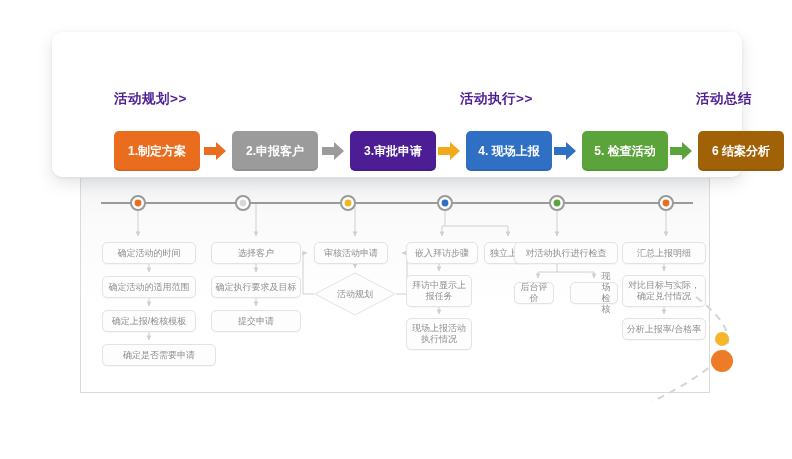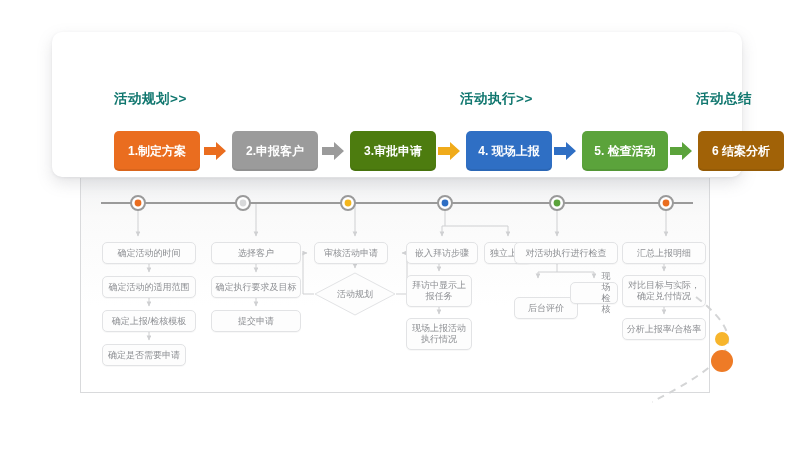--- a/index.html
+++ b/index.html
@@ -19,21 +19,21 @@
   
   #timeline{position:absolute;left:0;top:0;width:630px;height:215px;}
   
   #hero-card{
     position:absolute;left:52px;top:32px;width:690px;height:145px;
     background:#ffffff;border-radius:10px;
     box-shadow:0 6px 16px rgba(120,120,130,.20), 0 1px 3px rgba(120,120,130,.12);
     z-index:5;
   }
   .stage-label{
-    position:absolute;font-size:13.5px;font-weight:bold;color:#0f766e;
+    position:absolute;font-size:13.5px;font-weight:bold;color:#4c1d95;
     letter-spacing:.5px;white-space:nowrap;
   }
   .step-chip{
     position:absolute;top:99px;height:40px;border-radius:5px;
     color:#ffffff;font-size:12px;font-weight:bold;
     display:flex;align-items:center;justify-content:center;
     box-shadow:inset 0 -2px 0 rgba(0,0,0,.07);
     white-space:nowrap;
   }
   .chip-arrow{
@@ -129,31 +129,31 @@
           <circle cx="585" cy="25" r="7" fill="#ffffff" stroke="#9a9a9a" stroke-width="2"></circle>
           <circle cx="585" cy="25" r="3.4" fill="#ea6d1f"></circle>
         </g>
       </g>
   </svg>
 
   <div id="flow-boxes">
       <div class="fbox" style="left: 21px; top: 64px; width: 94px; height: 22px;">确定活动的时间</div>
       <div class="fbox" style="left: 21px; top: 98px; width: 94px; height: 22px; text-align: right;">确定活动的适用范围</div>
       <div class="fbox" style="left: 21px; top: 132px; width: 94px; height: 22px;">确定上报/检核模板</div>
-      <div class="fbox" style="left: 21px; top: 166px; width: 84px; height: 22px;">确定是否需要申请</div>
+      <div class="fbox" style="left: 21px; top: 166px; width: 114px; height: 22px;">确定是否需要申请</div>
       <div class="fbox" style="left: 130px; top: 64px; width: 90px; height: 22px;">选择客户</div>
       <div class="fbox" style="left: 130px; top: 98px; width: 90px; height: 22px;">确定执行要求及目标</div>
       <div class="fbox" style="left: 130px; top: 132px; width: 90px; height: 22px;">提交申请</div>
       <div class="fbox" style="left: 233px; top: 64px; width: 74px; height: 22px;">审核活动申请</div>
       <div class="fbox" style="left: 325px; top: 64px; width: 72px; height: 22px;">嵌入拜访步骤</div>
       <div class="fbox" style="left: 403px; top: 64px; width: 48px; height: 22px;">独立上报</div>
       <div class="fbox" style="left: 325px; top: 97px; width: 66px; height: 32px;">拜访中显示上报任务</div>
       <div class="fbox" style="left: 325px; top: 140px; width: 66px; height: 32px;">现场上报活动执行情况</div>
       <div class="fbox" style="left: 433px; top: 64px; width: 104px; height: 22px;">对活动执行进行检查</div>
-      <div class="fbox" style="left: 433px; top: 119px; width: 64px; height: 22px;">后台评价</div>
+      <div class="fbox" style="left: 433px; top: 104px; width: 40px; height: 22px;">后台评价</div>
       <div class="fbox" style="left: 489px; top: 104px; width: 48px; height: 22px; padding-left: 27px;">现场检核</div>
       <div class="fbox" style="left: 541px; top: 64px; width: 84px; height: 22px;">汇总上报明细</div>
       <div class="fbox" style="left: 541px; top: 97px; width: 84px; height: 32px;">对比目标与实际，确定兑付情况</div>
       <div class="fbox" style="left: 541px; top: 140px; width: 84px; height: 22px;">分析上报率/合格率</div>
       <div class="fdiamond" style="left: 233px; top: 94px; width: 82px; height: 44px;">
         <svg class="dshape" viewBox="0 0 82 44" preserveAspectRatio="none">
           <polygon points="41,1 81,22 41,43 1,22" fill="#fdfdfd" stroke="#e2e3e5" stroke-width="1"></polygon>
         </svg>
         <span>活动规划</span>
       </div>
@@ -162,21 +162,21 @@
 
 <div id="hero-card">
   <div id="stage-labels">
       <div class="stage-label" style="left: 62px; top: 58px;">活动规划&gt;&gt;</div>
       <div class="stage-label" style="left: 408px; top: 58px;">活动执行&gt;&gt;</div>
       <div class="stage-label" style="left: 644px; top: 58px;">活动总结</div>
     </div>
   <div id="step-chips">
       <div class="step-chip" style="left: 62px; width: 86px; background: rgb(234, 109, 31);">1.制定方案</div>
       <div class="step-chip" style="left: 180px; width: 86px; background: rgb(155, 155, 155);">2.申报客户</div>
-      <div class="step-chip" style="left: 298px; width: 86px; background: #4d7c0f;">3.审批申请</div>
+      <div class="step-chip" style="left: 298px; width: 86px; background: #4c1d95;">3.审批申请</div>
       <div class="step-chip" style="left: 414px; width: 86px; background: rgb(47, 111, 196);">4. 现场上报</div>
       <div class="step-chip" style="left: 530px; width: 86px; background: rgb(91, 163, 59);">5. 检查活动</div>
       <div class="step-chip" style="left: 646px; width: 86px; background: #a16207;">6 结案分析</div>
     </div>
   <div id="chip-arrows">
       <div class="chip-arrow" style="left: 152px;"><svg viewBox="0 0 22 18" width="22" height="18">
           <path d="M0 5 L12 5 L12 0 L22 9 L12 18 L12 13 L0 13 Z" fill="#ea6d1f"></path>
         </svg></div>
       <div class="chip-arrow" style="left: 270px;"><svg viewBox="0 0 22 18" width="22" height="18">
           <path d="M0 5 L12 5 L12 0 L22 9 L12 18 L12 13 L0 13 Z" fill="#9b9b9b"></path>

